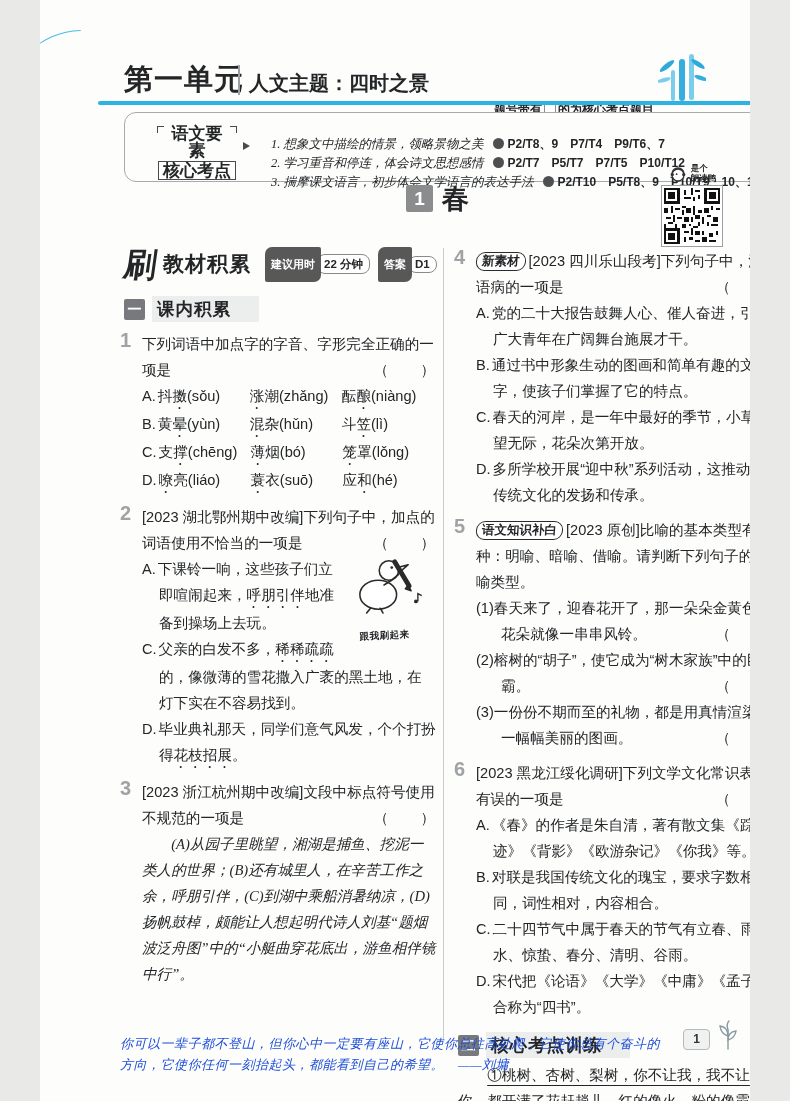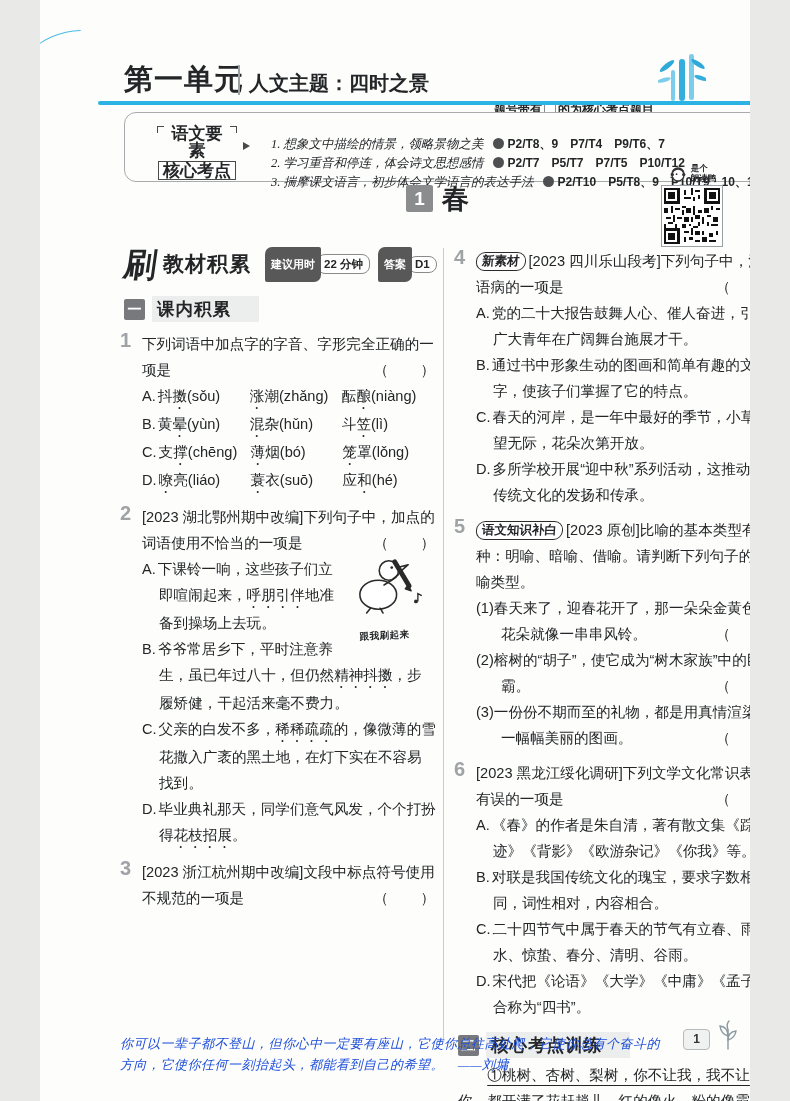--- a/index.html
+++ b/index.html
@@ -212,31 +212,31 @@
               <path d="M24 54l-4 5M34 54l3 5"></path>
             </g>
             <circle cx="46" cy="12" r="1.4" fill="#2a2a2a"></circle>
             <circle cx="71" cy="47" r="2" fill="#2a2a2a"></circle>
               <path d="M73 47v-8l4 2" stroke="#2a2a2a" stroke-width="1.4" fill="none"></path>
           </svg>
           <div class="mascot-cap">跟我刷起来</div>
         </div>
         <span class="olabel">A.</span><span>下课铃一响，这些孩子们立即喧闹起来，</span><span class="d">呼朋引伴</span><span>地准备到操场上去玩。</span>
       </div>
-      <div class="opt"><span class="olabel">B.</span><span>爷爷常居乡下，平时注意养生，虽已年过八十，但仍然</span><span class="d">精神抖擞</span><span>，步履矫健，干起活来毫不费力。</span></div>
       <div class="opt"><span class="olabel">C.</span><span>父亲的白发不多，</span><span class="d">稀稀疏疏</span><span>的，像微薄的雪花撒入广袤的黑土地，在灯下实在不容易找到。</span></div>
       <div class="opt"><span class="olabel">D.</span><span>毕业典礼那天，同学们意气风发，个个打扮得</span><span class="d">花枝招展</span><span>。</span></div>
     </div>
 
     <div class="q">
       <span class="qnum">3</span>
       <div class="stem">
         <span class="qtag">[2023 浙江杭州期中改编]</span><span>文段中标点符号使用不规范的一项是</span>
         <span class="blank">（　　）</span>
       </div>
+      <div class="passage">(A)从园子里眺望，湘湖是捕鱼、挖泥一类人的世界；(B)还有城里人，在辛苦工作之余，呼朋引伴，(C)到湖中乘船消暑纳凉，(D)扬帆鼓棹，颇能让人想起明代诗人刘基“题烟波泛舟图”中的“小艇曲穿花底出，游鱼相伴镜中行”。</div>
     </div>
   </div>
 
   <div class="col-right">
 
     <div class="q" style="margin-top:4px;">
       <span class="qnum">4</span>
       <div class="stem">
         <span class="qbadge">新素材</span><span class="qtag">[2023 四川乐山段考]</span><span>下列句子中，没有语病的一项是</span>
         <span class="blank">（　　）</span>

